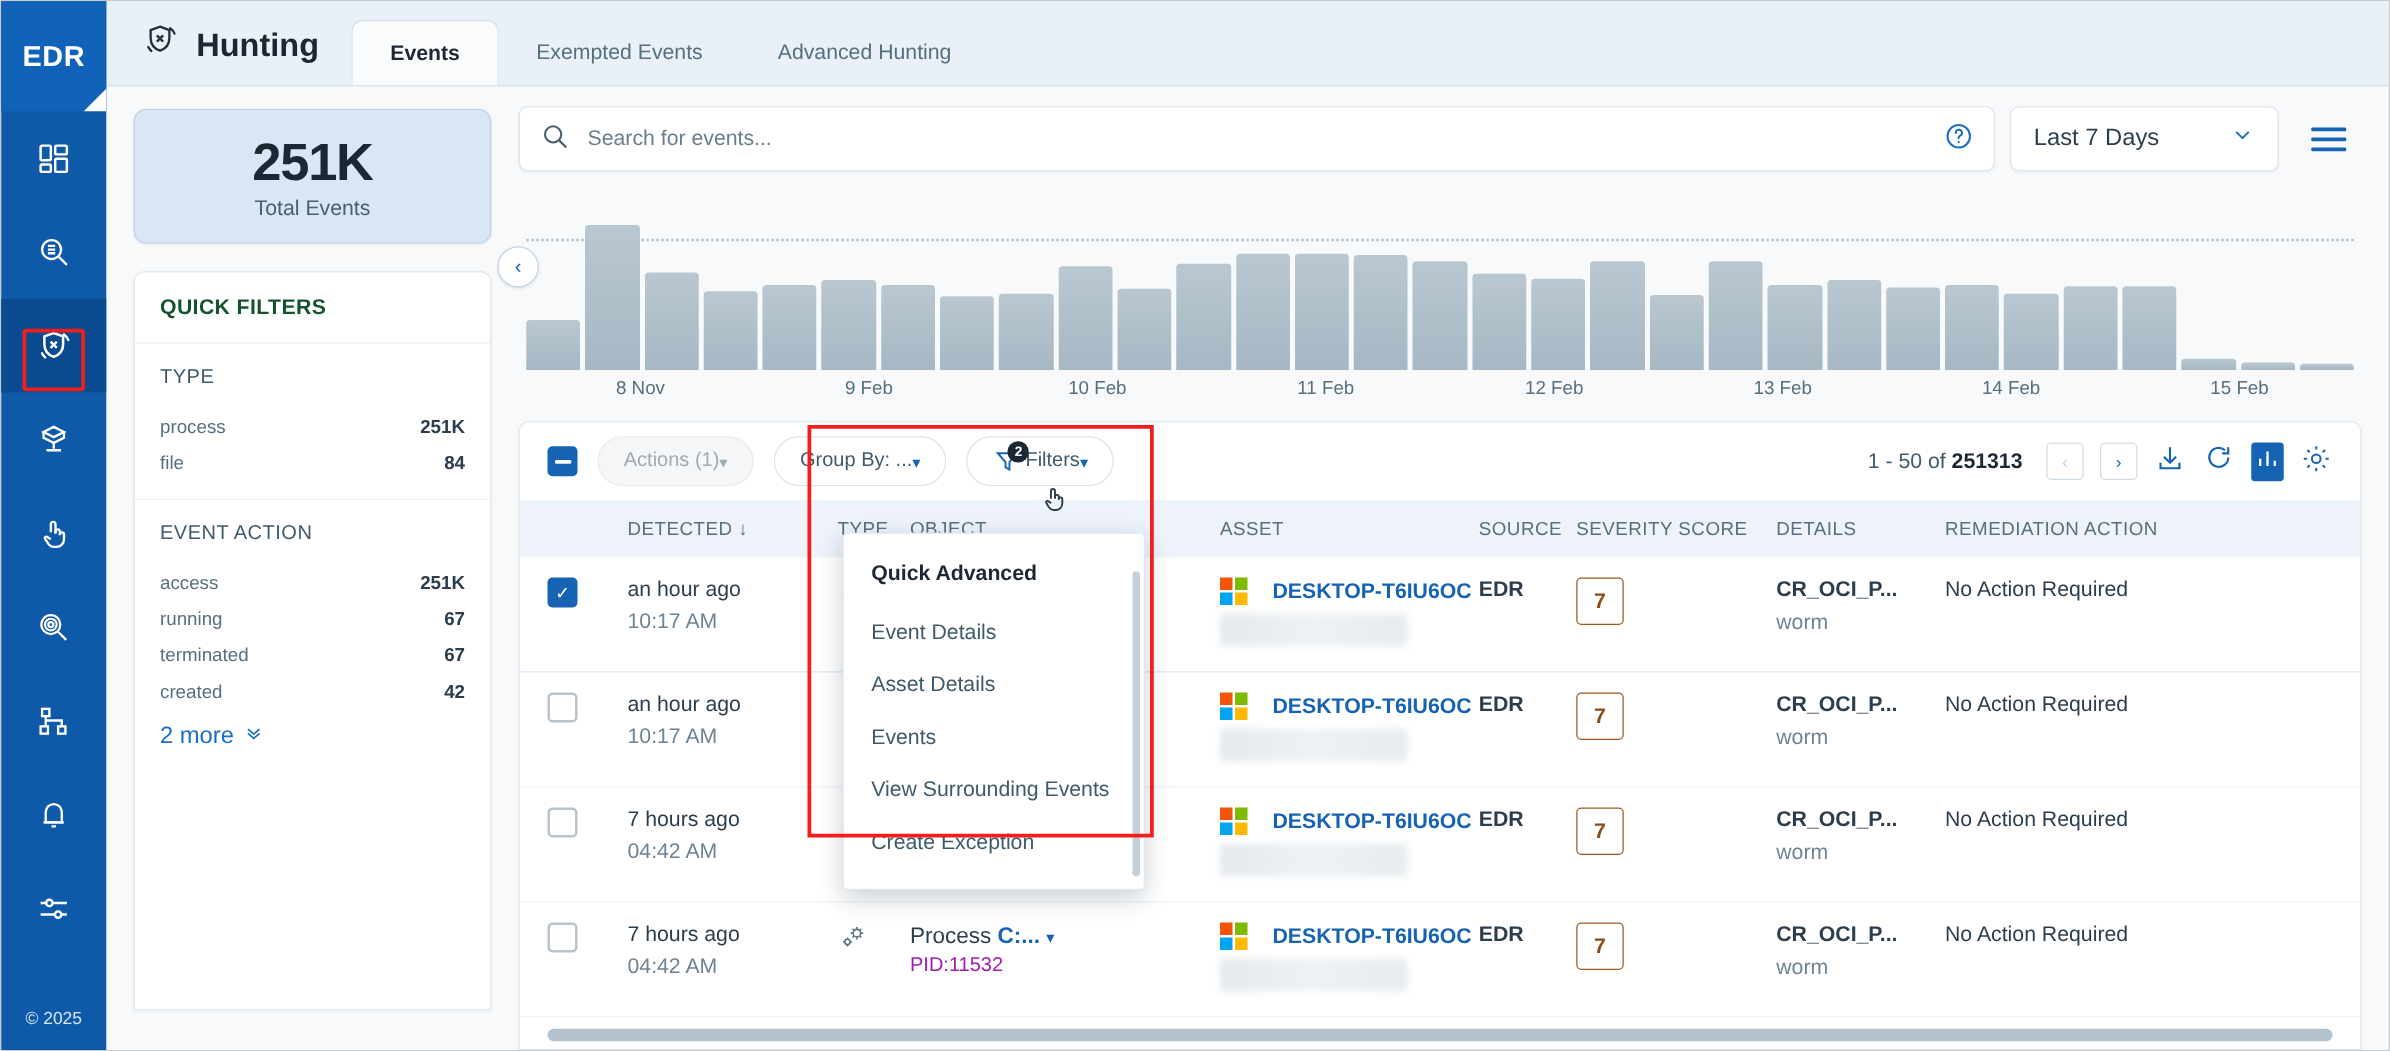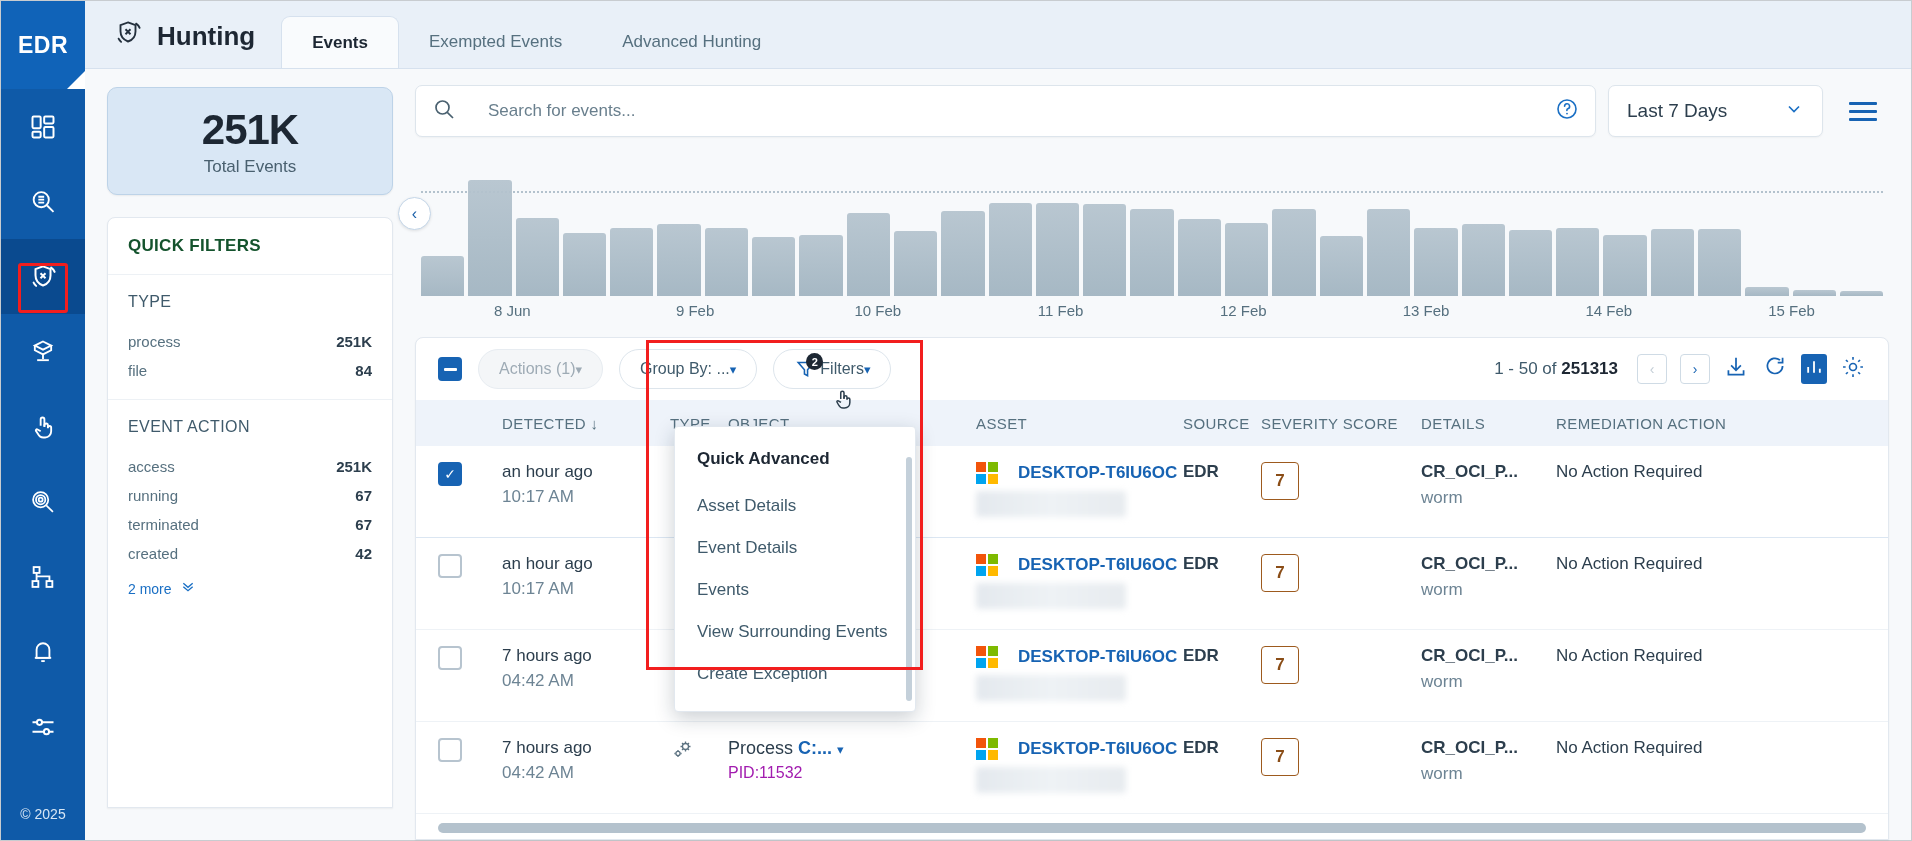--- a/index.html
+++ b/index.html
@@ -135,37 +135,37 @@
     margin-bottom: 16px; font-weight: normal;
   }
   .qf-row {
     display: flex; justify-content: space-between; align-items: center;
     font-size: 15px; color: #56707f;
     padding: 6px 0;
   }
   .qf-row .cnt { font-weight: bold; color: #2c3e4d; }
   .qf-more {
     display: flex; align-items: flex-end; gap: 8px;
-    color: #1a6fc4; font-size: 14px; padding-top: 10px;
+    color: #1a6fc4; font-size: 19px; padding-top: 10px;
   }
 
   
   .rightcol {
     flex: 1; min-width: 0;
     padding: 16px 22px 0 0;
     display: flex; flex-direction: column;
   }
 
   .searchrow {
     display: flex; align-items: center; gap: 12px;
   }
   .searchbox {
     flex: 1; height: 52px;
     background: #fff; border: 1px solid #dde5ec; border-radius: 7px;
-    display: flex; align-items: center; gap: 32px;
+    display: flex; align-items: center; gap: 14px;
     padding: 0 16px;
     box-shadow: 0 1px 2px rgba(0,0,0,.04);
   }
   .search-ph { color: #697f8d; font-size: 17px; }
   .help-ic { margin-left: auto; color: #1a6fc4; }
   .daterange {
     height: 52px; min-width: 215px;
     background: #fff; border: 1px solid #dde5ec; border-radius: 7px;
     display: flex; align-items: center; justify-content: space-between;
     padding: 0 18px; gap: 16px;
@@ -585,21 +585,21 @@
               <div class="bar" style="height: 61.36px;"></div>
               <div class="bar" style="height: 67.26px;"></div>
               <div class="bar" style="height: 67.26px;"></div>
               <div class="bar" style="height: 9.44px;"></div>
               <div class="bar" style="height: 5.9px;"></div>
               <div class="bar" style="height: 4.72px;"></div>
             </div>
           <div class="dotline"></div>
         </div>
         <div class="axis" id="axis">
-            <div class="axis-lab" style="flex: 1 1 0%;">8 Jun</div>
+            <div class="axis-lab" style="flex: 1 1 0%;">8 Nov</div>
             <div class="axis-lab" style="flex: 1 1 0%;">9 Feb</div>
             <div class="axis-lab" style="flex: 1 1 0%;">10 Feb</div>
             <div class="axis-lab" style="flex: 1 1 0%;">11 Feb</div>
             <div class="axis-lab" style="flex: 1 1 0%;">12 Feb</div>
             <div class="axis-lab" style="flex: 1 1 0%;">13 Feb</div>
             <div class="axis-lab" style="flex: 1 1 0%;">14 Feb</div>
             <div class="axis-lab" style="flex: 1 1 0%;">15 Feb</div>
           </div>
 
         <div class="tablecard">
@@ -848,22 +848,22 @@
                 <div class="c-details" style="width: 135px;">
                   <div>CR_OCI_P...</div>
                   <div class="sub">worm</div>
                 </div>
                 <div class="c-rem" style="flex: 1 1 0%;">No Action Required</div>
               </div>
             </div>
 
           <div class="ctx">
             <div class="ctx-title">Quick Advanced</div>
+            <div class="ctx-item">Event Details</div>
             <div class="ctx-item">Asset Details</div>
-            <div class="ctx-item">Event Details</div>
             <div class="ctx-item">Events</div>
             <div class="ctx-item">View Surrounding Events</div>
             <div class="ctx-item">Create Exception</div>
             <div class="ctx-scroll"></div>
           </div>
 
           <div class="redbox"></div>
 
           <div class="cursor">
             <svg width="26" height="30" viewBox="0 0 24 24" fill="none" stroke="#2c3e4d" stroke-width="1.4">

